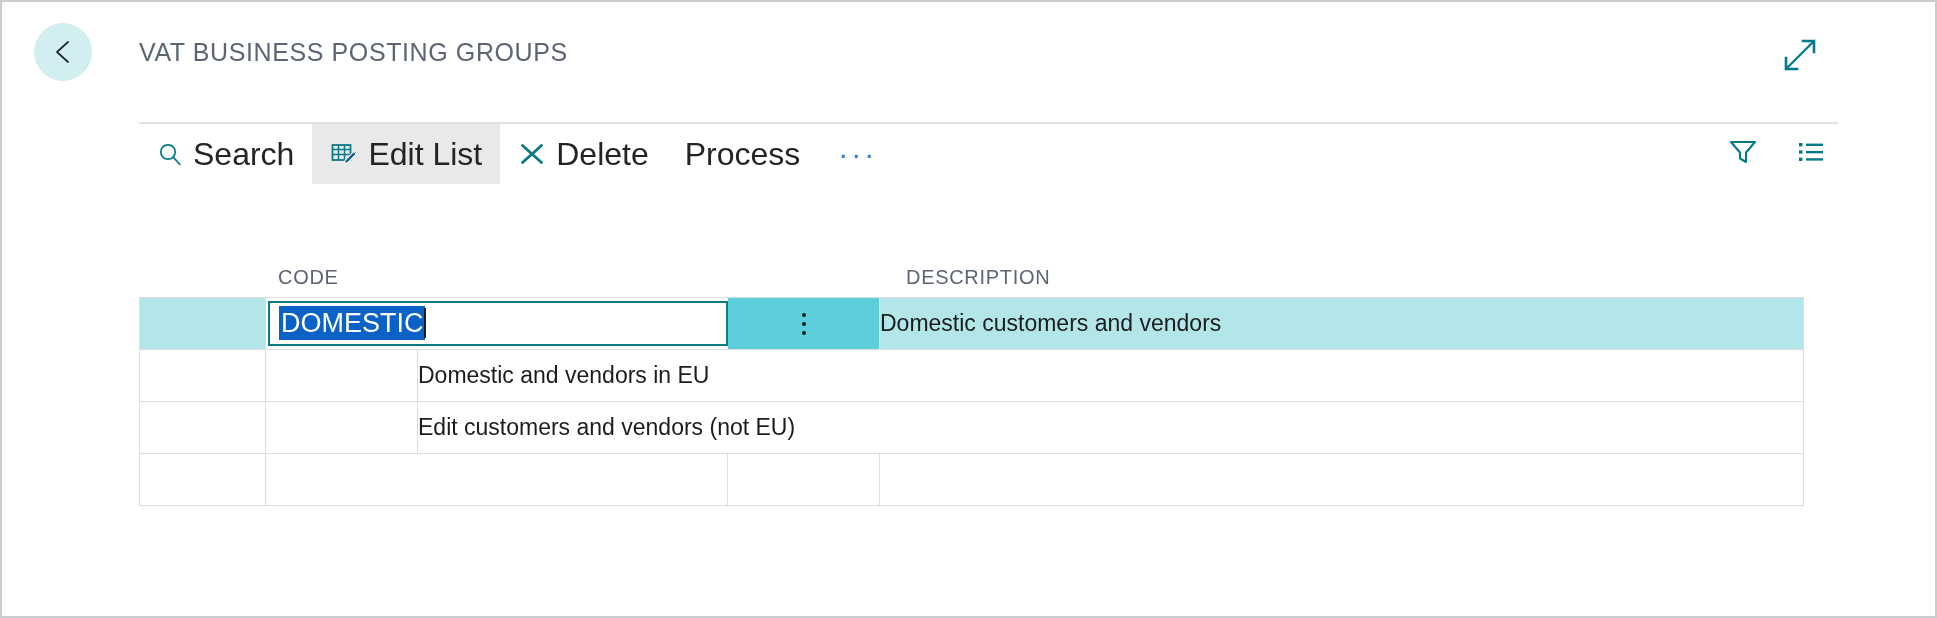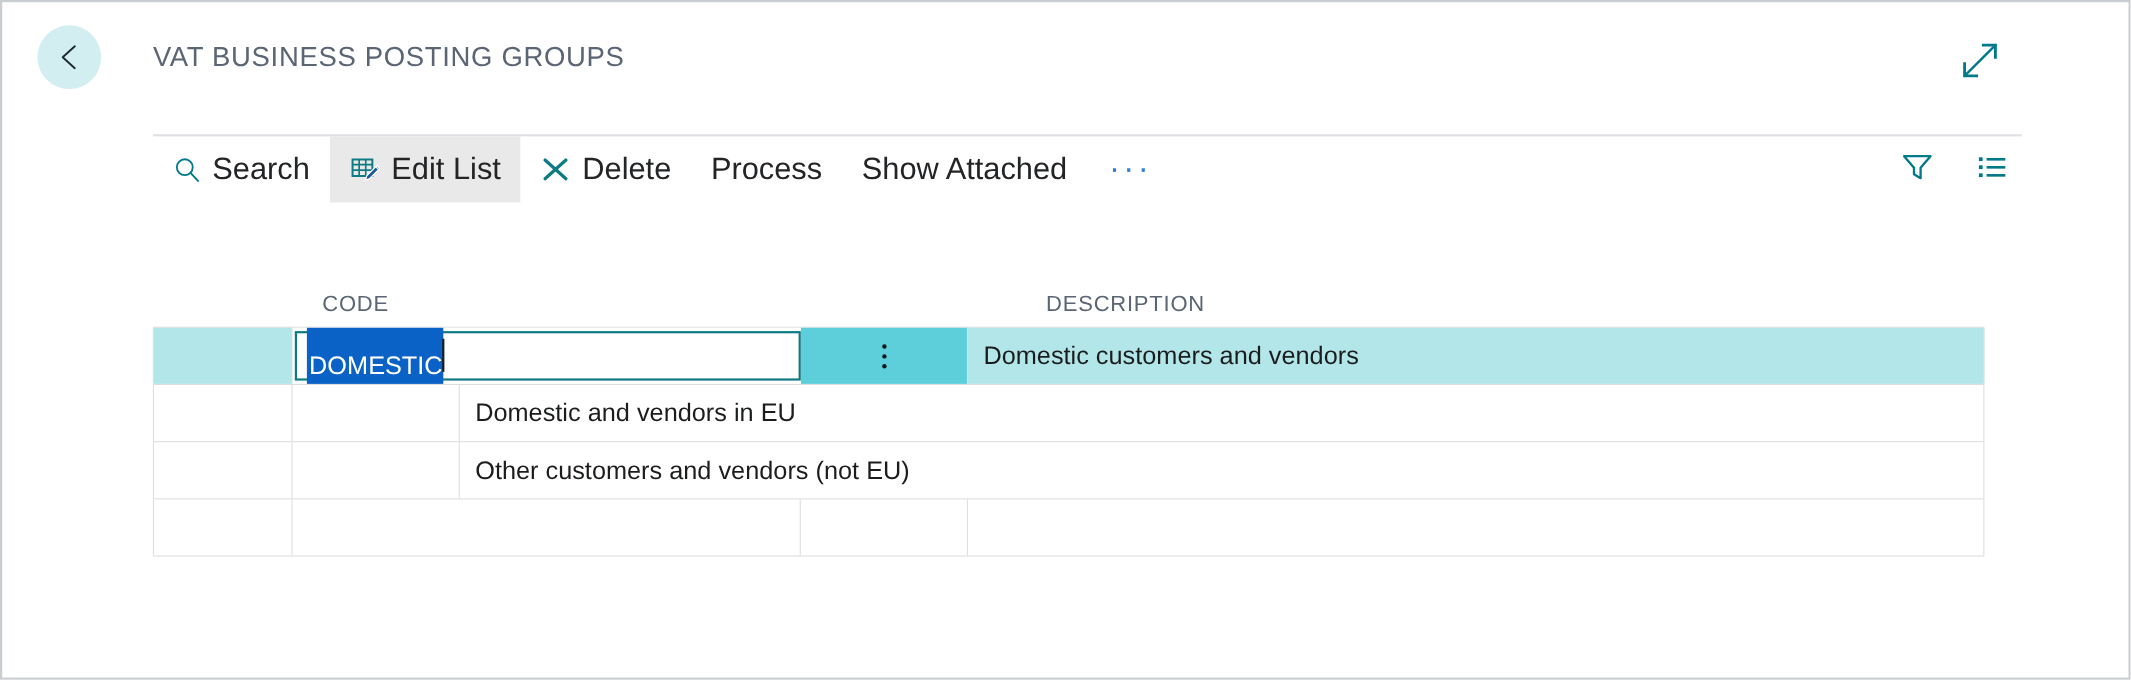--- a/index.html
+++ b/index.html
@@ -73,21 +73,21 @@
     display: flex;
     align-items: center;
     height: 60px;
     position: relative;
   }
   .tb-item {
     display: flex;
     align-items: center;
     height: 60px;
     padding: 0 18px;
-    font-size: 28px;
+    font-size: 32px;
     color: #222426;
     cursor: pointer;
     white-space: nowrap;
     gap: 10px;
   }
   .tb-item.active { background: #e9e9e9; }
   .tb-item .ic { display: flex; align-items: center; }
   .tb-ellipsis {
     display: flex;
     align-items: center;
@@ -120,21 +120,20 @@
     position: absolute;
     left: 137px;
     top: 245px;
     width: 1665px;
   }
   .grid-head {
     display: flex;
     height: 50px;
     align-items: flex-end;
     padding-left: 0;
-    gap: 15px;
   }
   .col-gutter { width: 127px; flex: 0 0 127px; }
   .col-code   { width: 462px; flex: 0 0 462px; }
   .col-dots   { width: 152px; flex: 0 0 152px; }
   .col-desc   { flex: 1 1 auto; }
 
   .grid-head .hcell {
     font-size: 20px;
     letter-spacing: 0.7px;
     color: #5b6573;
@@ -155,21 +154,21 @@
   .row .cell {
     display: flex;
     align-items: center;
     font-size: 23px;
     color: #1b1c1d;
     box-sizing: border-box;
     border-right: 1px solid #dcdee2;
   }
   .row .cell.gutter { border-left: 1px solid #dcdee2; }
   .row .cell.code { padding-left: 13px; }
-  .row .cell.desc { padding-left: 14px; border-right: 1px solid #dcdee2; }
+  .row .cell.desc { border-right: 1px solid #dcdee2; }
   .row .cell.dots { justify-content: center; }
 
   .row.selected { border-bottom: 1px solid #dcdee2; }
   .row.selected .cell.gutter { background: #b3e6e9; }
   .row.selected .cell.desc   { background: #b3e6e9; }
   .row.selected .cell.dots   { background: #5ccfdb; }
 
   
   .row.selected .cell.code {
     background: #ffffff;
@@ -185,23 +184,23 @@
     border: 2px solid #0d7b84;
     background: #ffffff;
     display: flex;
     align-items: center;
     box-sizing: border-box;
     cursor: text;
   }
   .edit-sel {
     background: #0a62c6;
     color: #ffffff;
-    font-size: 23px;
+    font-size: 27px;
     line-height: 32px;
-    padding: 18px 1px 1px 2px;
+    padding: 1px 1px 1px 2px;
     margin-left: 9px;
     white-space: nowrap;
   }
   .caret {
     display: inline-block;
     width: 2px;
     height: 30px;
     background: #1b1c1d;
     margin-left: -1px;
   }
@@ -281,23 +280,20 @@
             <path d="M4.5 5.5 L23.5 22.5 M23.5 5.5 L4.5 22.5" stroke="#0d7b84" stroke-width="2.9" stroke-linecap="round"></path>
           </svg>
         </span>
         <span>Delete</span>
       </div>
 
       <div class="tb-item">
         <span>Process</span>
       </div>
 
-      <div class="tb-item">
-        <span>Show Attached</span>
-      </div>
 
       <div class="tb-ellipsis">···</div>
 
       <div class="toolbar-right">
         <div class="tb-icon-btn">
           <span>
             <svg width="32" height="32" viewBox="0 0 32 32">
               <path d="M4 6 H28 L19 16.5 V26 L13 22.5 V16.5 Z" fill="none" stroke="#00798a" stroke-width="2.1" stroke-linejoin="round"></path>
             </svg>
           </span>
@@ -350,21 +346,21 @@
 
       <div class="row">
         <div class="cell gutter col-gutter"></div>
         <div class="cell dots col-dots"></div>
         <div class="cell desc col-desc">Domestic and vendors in EU</div>
       </div>
 
       <div class="row">
         <div class="cell gutter col-gutter"></div>
         <div class="cell dots col-dots"></div>
-        <div class="cell desc col-desc">Other customers and vendors (not EU)</div>
+        <div class="cell desc col-desc">Edit customers and vendors (not EU)</div>
       </div>
 
       <div class="row">
         <div class="cell gutter col-gutter"></div>
         <div class="cell code col-code"></div>
         <div class="cell dots col-dots"></div>
         <div class="cell desc col-desc"></div>
       </div>
 
     </div>

